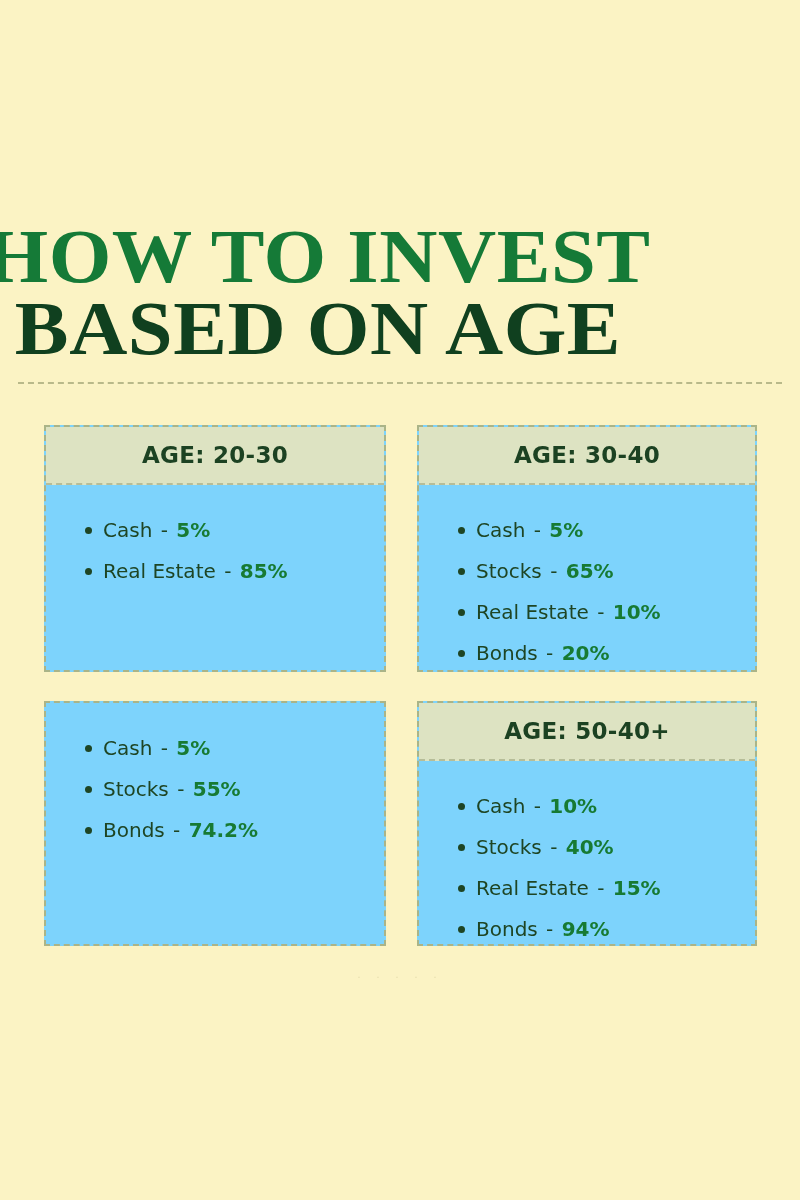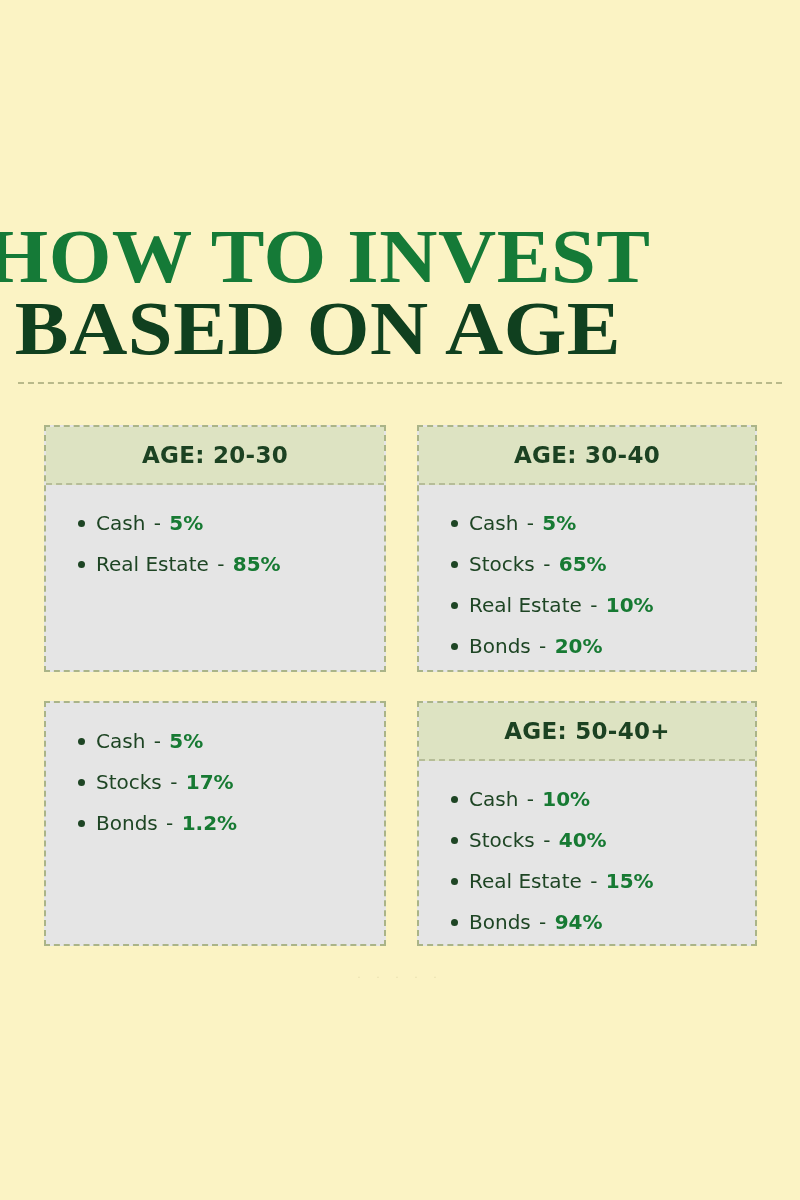--- a/index.html
+++ b/index.html
@@ -64,21 +64,21 @@
     width: 713px;
     display: grid;
     grid-template-columns: 342px 340px;
     grid-template-rows: 247px 245px;
     column-gap: 31px;
     row-gap: 29px;
   }
 
   .card {
     border: 2px dashed #aab488;
-    background: #e5e5e5;
+    background: #7dd3fc;
     box-sizing: border-box;
     display: flex;
     flex-direction: column;
     overflow: hidden;
   }
 
   .card-header {
     background: #dde3c2;
     border-bottom: 2px dashed #b6bd98;
     height: 56px;
@@ -95,21 +95,21 @@
     letter-spacing: 0.3px;
   }
 
   .card-body {
     flex: 1 1 auto;
     padding: 22px 0 0 0;
   }
 
   .alloc-list {
     list-style: none;
-    margin: 6px;
+    margin: 13px;
     padding: 0 0 0 44px;
   }
   .alloc-item {
     position: relative;
     font-family: "DejaVu Sans", sans-serif;
     font-size: 20px;
     color: #1e4524;
     line-height: 1;
     margin-bottom: 21px;
     white-space: nowrap;
@@ -187,22 +187,22 @@
             <li class="alloc-item"><span class="bullet-icon"></span><span class="alloc-label">Stocks</span> <span class="alloc-dash">-</span> <span class="alloc-value">65%</span></li>
             <li class="alloc-item"><span class="bullet-icon"></span><span class="alloc-label">Real Estate</span> <span class="alloc-dash">-</span> <span class="alloc-value">10%</span></li>
             <li class="alloc-item"><span class="bullet-icon"></span><span class="alloc-label">Bonds</span> <span class="alloc-dash">-</span> <span class="alloc-value">20%</span></li>
           </ul>
         </div>
       </div>
       <div class="card">
         <div class="card-body">
           <ul class="alloc-list">
             <li class="alloc-item"><span class="bullet-icon"></span><span class="alloc-label">Cash</span> <span class="alloc-dash">-</span> <span class="alloc-value">5%</span></li>
-            <li class="alloc-item"><span class="bullet-icon"></span><span class="alloc-label">Stocks</span> <span class="alloc-dash">-</span> <span class="alloc-value">17%</span></li>
-            <li class="alloc-item"><span class="bullet-icon"></span><span class="alloc-label">Bonds</span> <span class="alloc-dash">-</span> <span class="alloc-value">1.2%</span></li>
+            <li class="alloc-item"><span class="bullet-icon"></span><span class="alloc-label">Stocks</span> <span class="alloc-dash">-</span> <span class="alloc-value">55%</span></li>
+            <li class="alloc-item"><span class="bullet-icon"></span><span class="alloc-label">Bonds</span> <span class="alloc-dash">-</span> <span class="alloc-value">74.2%</span></li>
           </ul>
         </div>
       </div>
       <div class="card">
         <div class="card-header">
           <span class="card-header-text">AGE: 50-40+</span>
         </div>
         <div class="card-body">
           <ul class="alloc-list">
             <li class="alloc-item"><span class="bullet-icon"></span><span class="alloc-label">Cash</span> <span class="alloc-dash">-</span> <span class="alloc-value">10%</span></li>

